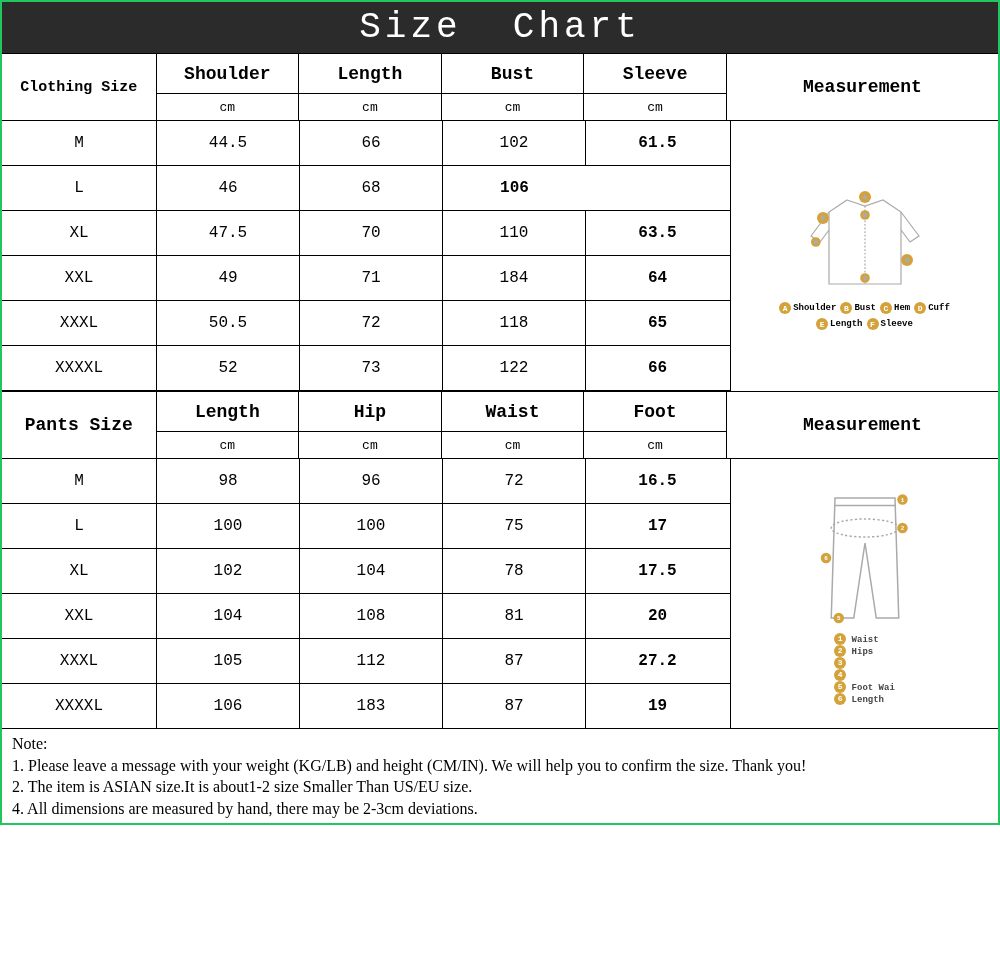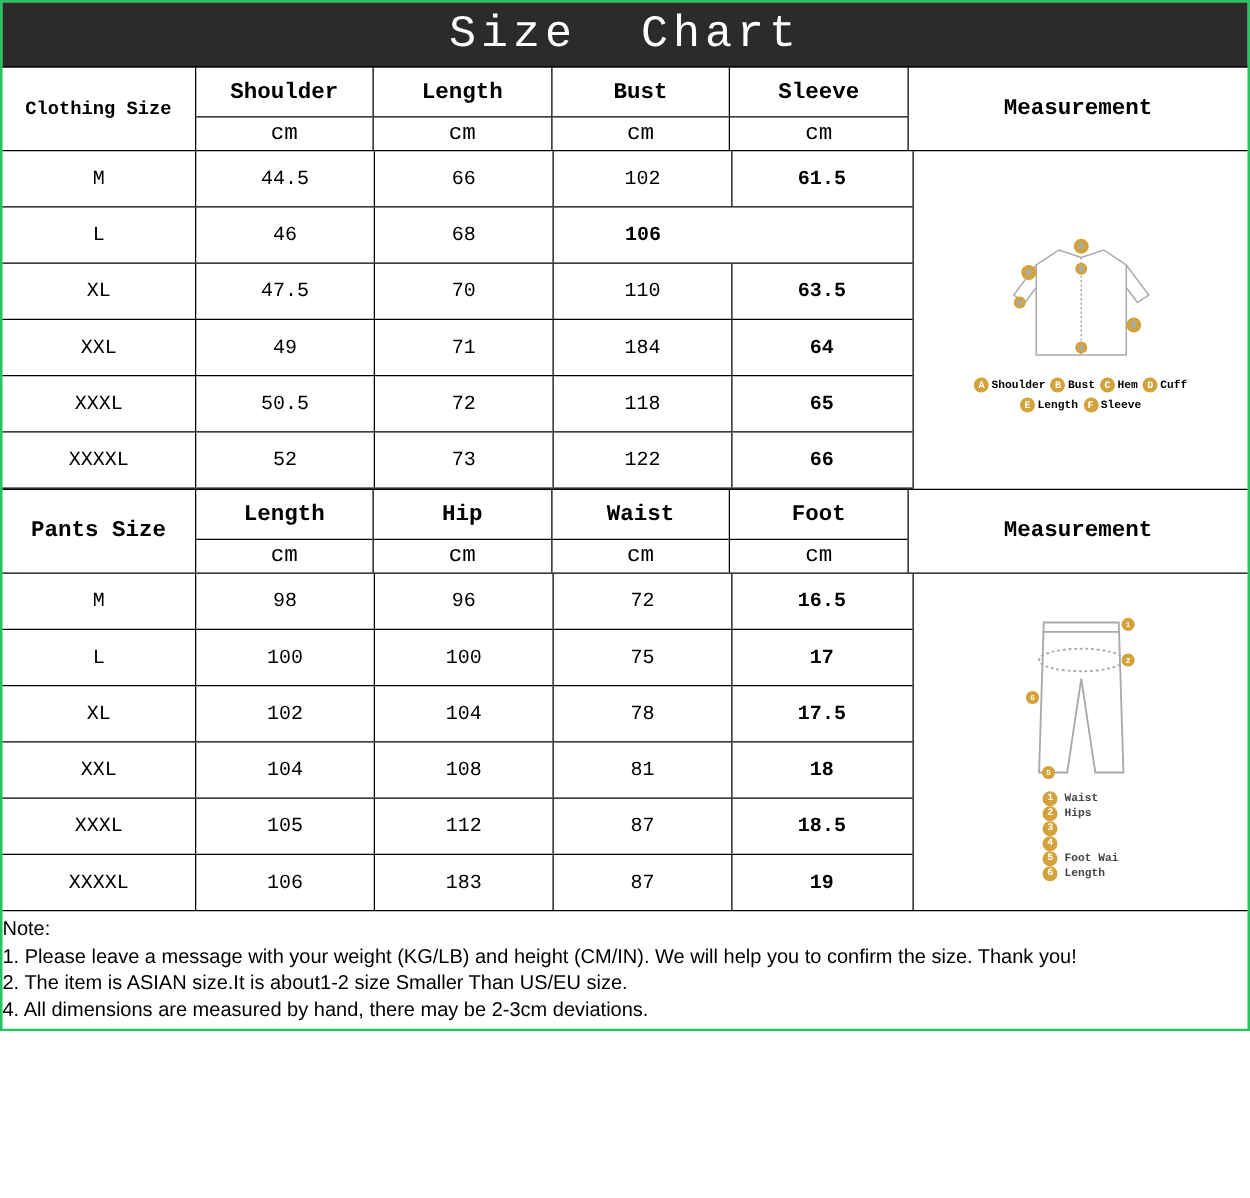--- a/index.html
+++ b/index.html
@@ -36,41 +36,41 @@
     justify-content: center;
     font-weight: bold;
     font-size: 18px;
     border-bottom: 1px solid #000;
   }
   .header-bot {
     flex: 0 0 26px;
     display: flex;
     align-items: center;
     justify-content: center;
-    font-size: 18px;
+    font-size: 13px;
   }
   .data-row { display: flex; height: 44px; }
   .cell {
     box-sizing: border-box;
     border-right: 1px solid #000;
     display: flex;
     align-items: center;
     justify-content: center;
     font-size: 16px;
   }
   .cell:last-child { border-right: none; font-weight: bold; }
   .c-size { width: 155px; }
   .c-m { width: 143px; }
   .c-meas { width: 272px; flex-direction: column; font-size:10px;}
   .row-border-b { border-bottom: 1px solid #000; }
   .header-row { height: 66px; }
   .note {
-    font-family: Liberation Sans, sans-serif;
+    font-family: Liberation Serif, serif;
     font-size: 16px;
-    padding: 4px 0;
+    padding: 4px 10px;
     line-height: 1.35;
     border-top: 1px solid #000;
   }
   .footer-space { height: 210px; background:#fff;}
   .shirt-svg, .pants-svg { width: 120px; }
   .legend-row { display:flex; gap:4px; justify-content:center; font-size:9px; flex-wrap:wrap; width:200px;}
   .legend-item { display:flex; align-items:center; gap:2px;}
   .badge { width:12px;height:12px;border-radius:50%;background:#d3a23a;color:#fff;font-size:8px;display:flex;align-items:center;justify-content:center;}
   .pants-legend { font-size:9px; text-align:left; color:#444;}
 </style>
@@ -240,28 +240,28 @@
             <div class="cell c-m">102</div>
             <div class="cell c-m">104</div>
             <div class="cell c-m">78</div>
             <div class="cell c-m">17.5</div>
           </div>
           <div class="data-row row-border-b">
             <div class="cell c-size">XXL</div>
             <div class="cell c-m">104</div>
             <div class="cell c-m">108</div>
             <div class="cell c-m">81</div>
-            <div class="cell c-m">18</div>
+            <div class="cell c-m">20</div>
           </div>
           <div class="data-row row-border-b">
             <div class="cell c-size">XXXL</div>
             <div class="cell c-m">105</div>
             <div class="cell c-m">112</div>
             <div class="cell c-m">87</div>
-            <div class="cell c-m">18.5</div>
+            <div class="cell c-m">27.2</div>
           </div>
           <div class="data-row">
             <div class="cell c-size">XXXXL</div>
             <div class="cell c-m">106</div>
             <div class="cell c-m">183</div>
             <div class="cell c-m">87</div>
             <div class="cell c-m">19</div>
           </div>
         </div>
     </div>

